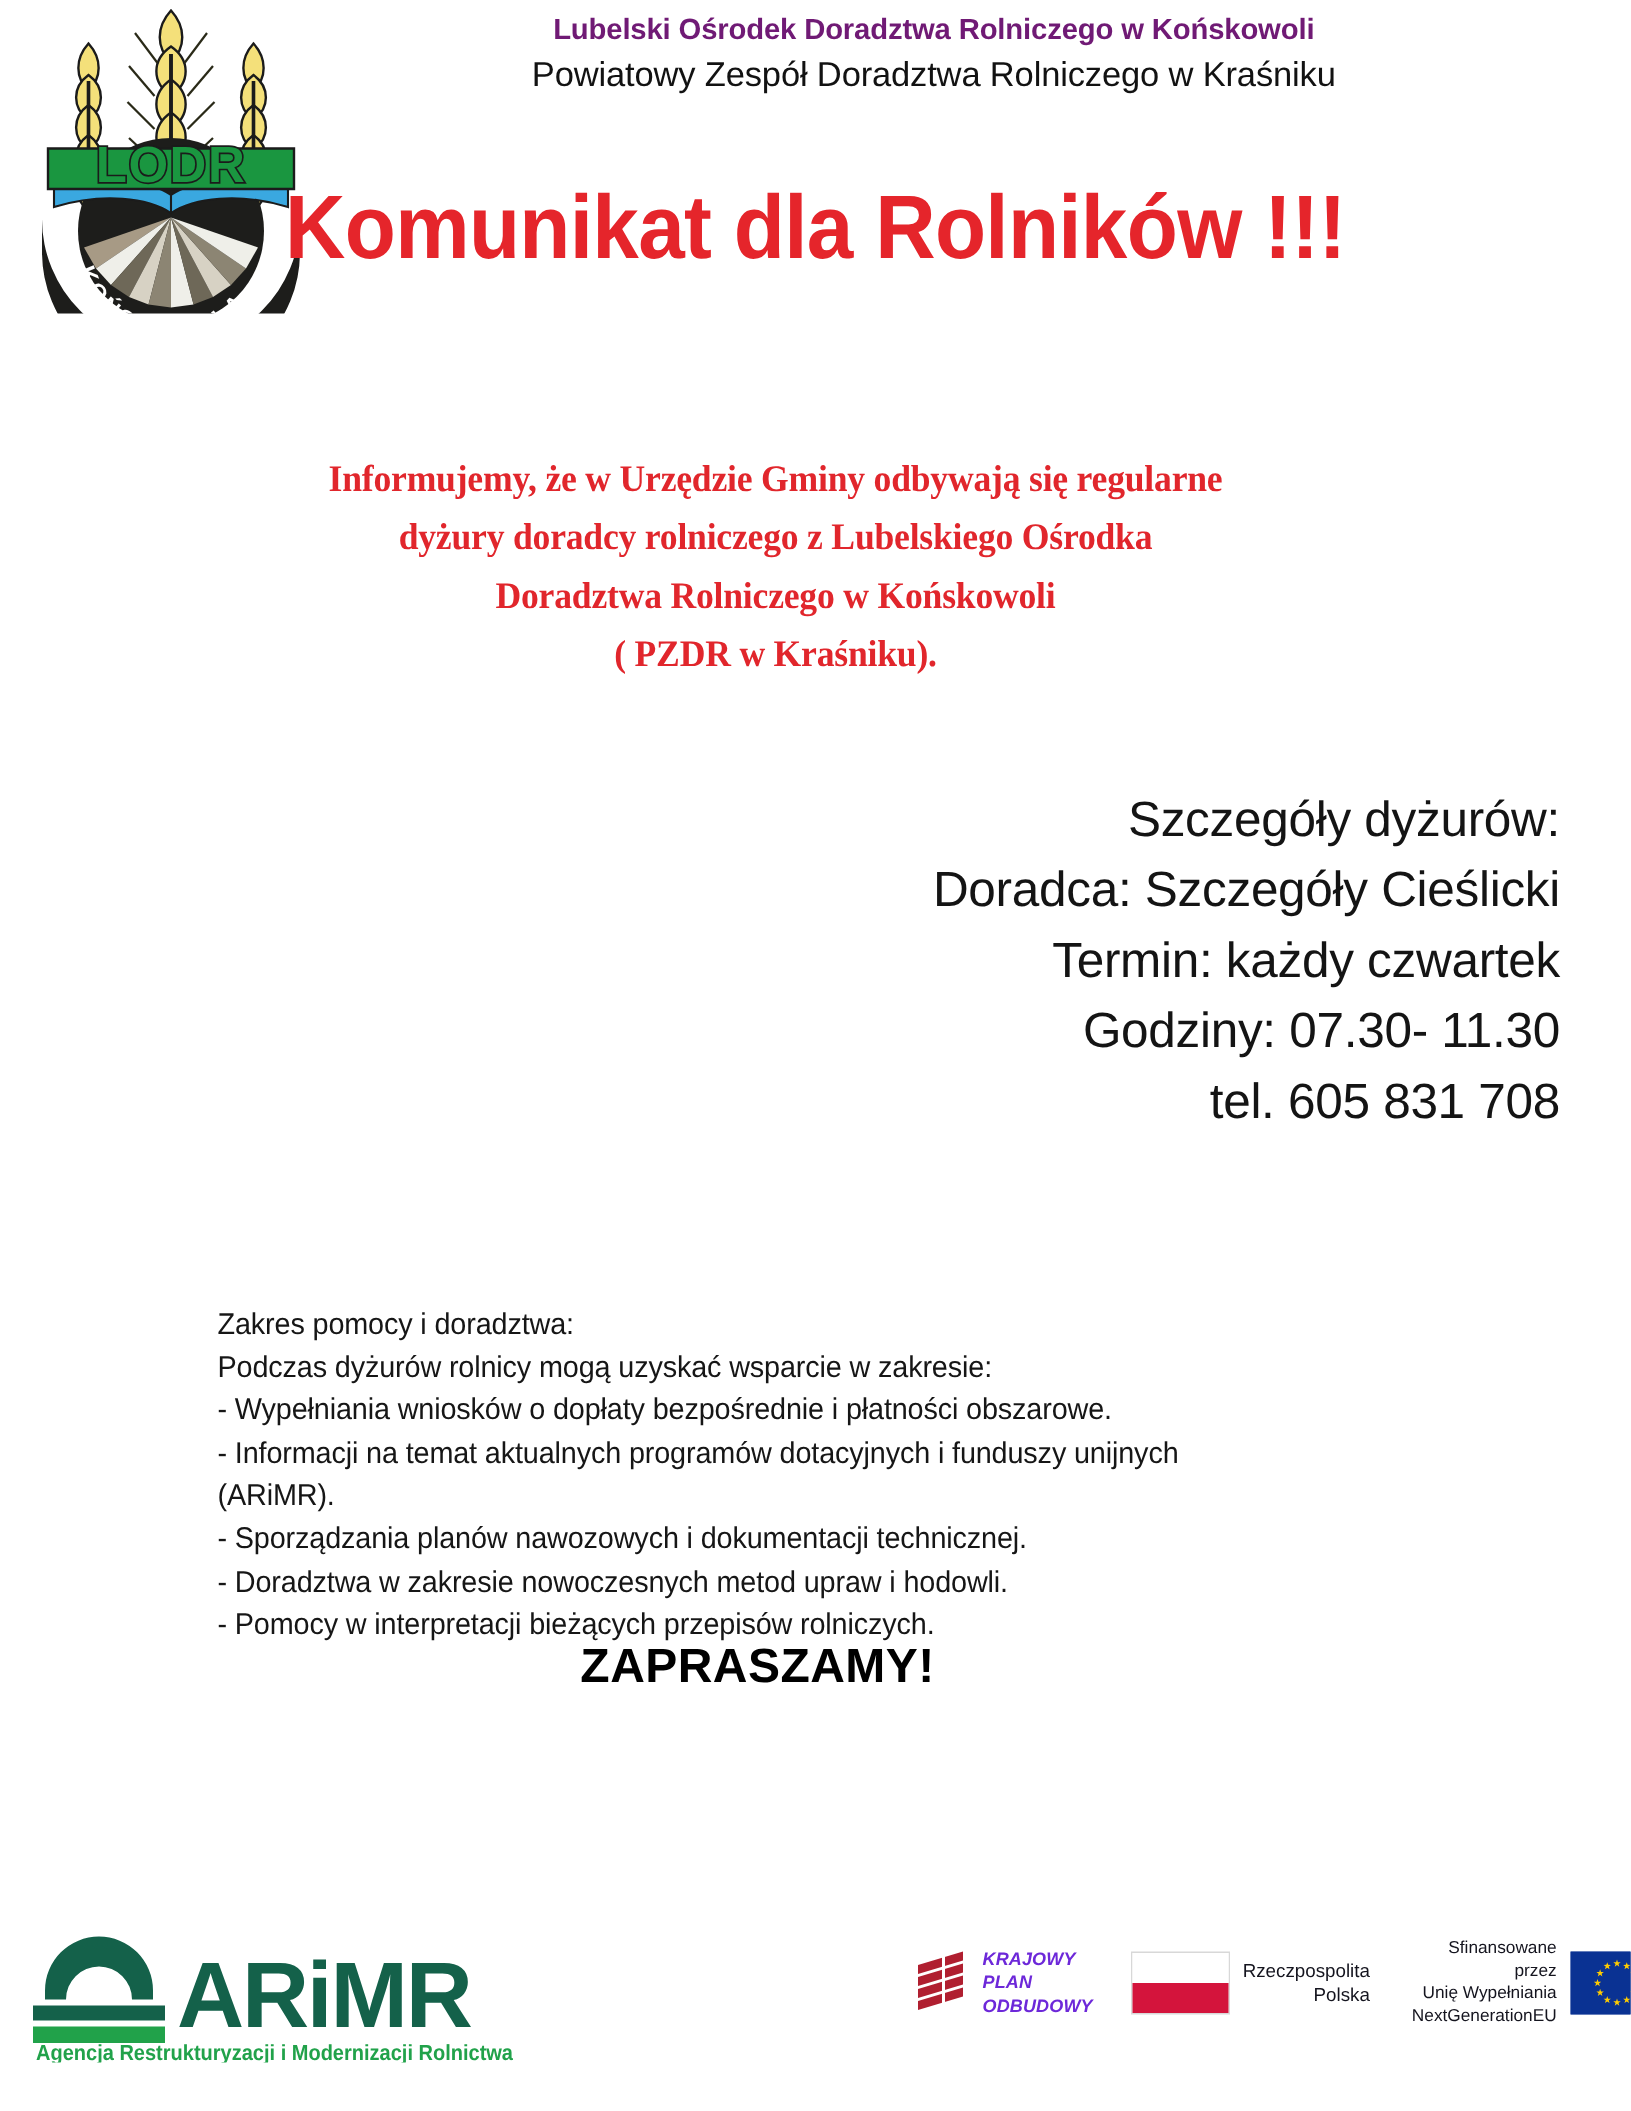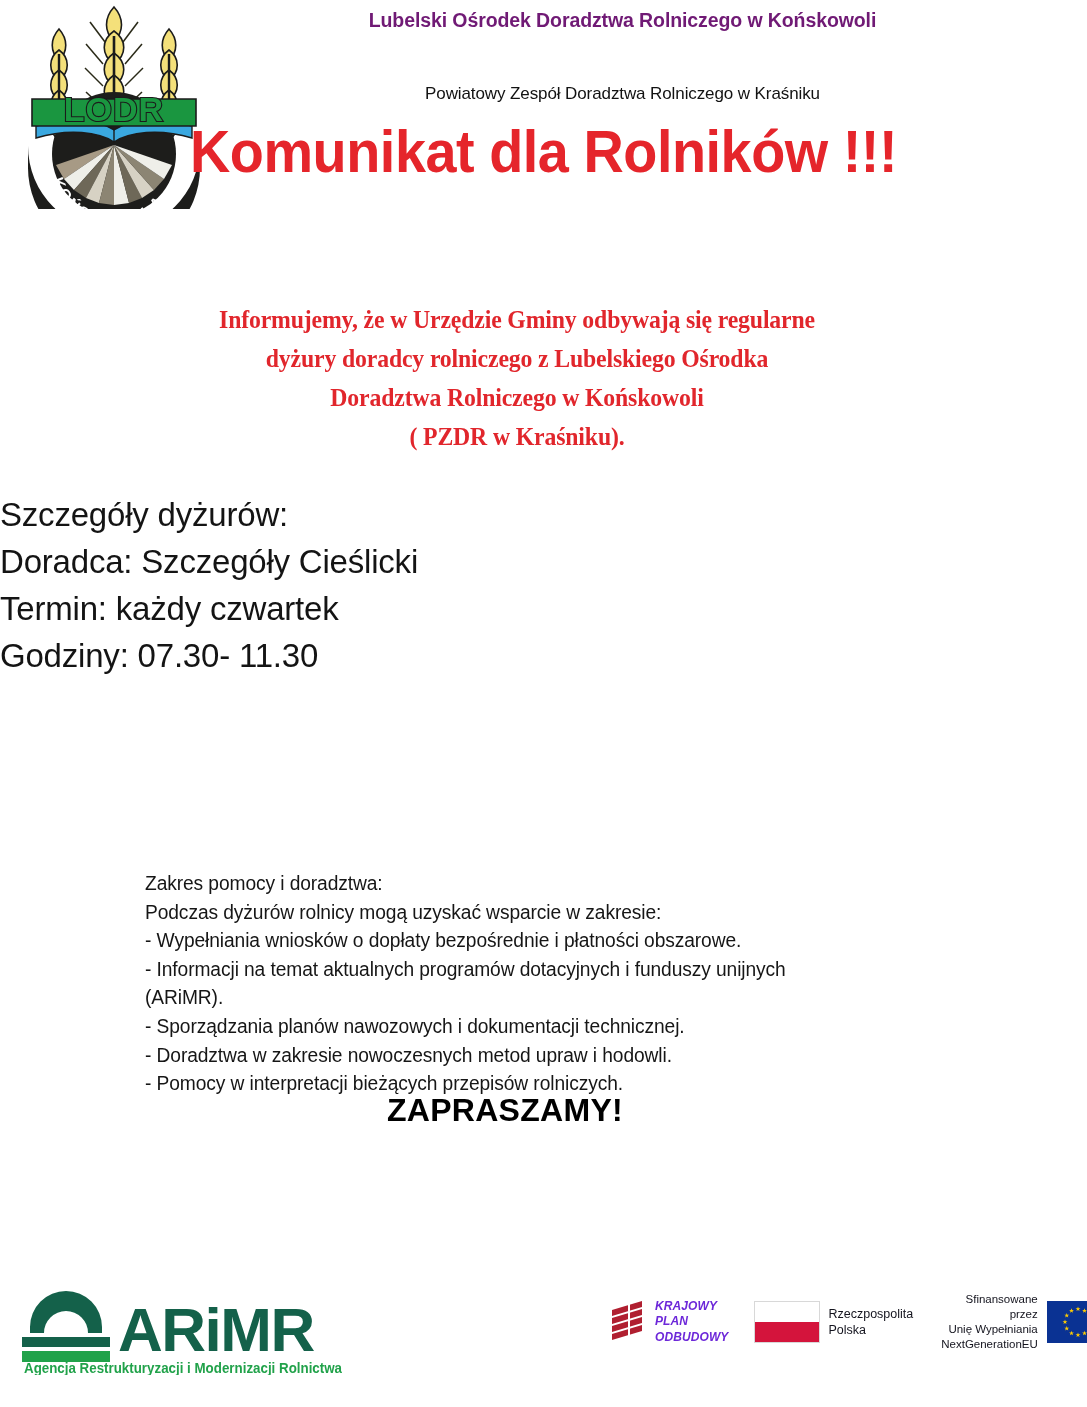--- a/index.html
+++ b/index.html
@@ -32,26 +32,25 @@
     text-align: center;
   }
   .org-line1 {
     font-size: 19.5px;
     font-weight: bold;
     letter-spacing: -0.1px;
     line-height: 28px;
     color: #701a75;
   }
   .org-line2 {
-    font-size: 17px;
+    font-size: 23px;
     font-weight: normal;
     letter-spacing: -0.1px;
     line-height: 30px;
     color: #121212;
-    margin-top: 45px;
   }
   .main-title {
     position: absolute;
     left: 190px;
     top: 117px;
     width: 760px;
     text-align: left;
     font-family: "Liberation Sans Narrow", "Liberation Sans", sans-serif;
     font-size: 60px;
     font-weight: bold;
@@ -84,23 +83,23 @@
     line-height: 39px;
     letter-spacing: -0.15px;
     font-family: Liberation Serif, serif;
   }
   .notice div { transform: scaleX(0.95); }
 
   
   .details {
     position: absolute;
     left: 0;
-    top: 491px;
+    top: 522px;
     width: 1040px;
-    text-align: left;
+    text-align: right;
     color: #141414;
     font-size: 33px;
     line-height: 47px;
     font-weight: normal;
     letter-spacing: -0.2px;
   }
 
   
   .scope {
     position: absolute;
@@ -174,20 +173,21 @@
     height: 42px;
     border: 1px solid #d8d8d8;
     box-sizing: border-box;
   }
   .pl-flag .w { height: 50%; background: #ffffff; }
   .pl-flag .r { height: 50%; background: #d4143c; }
   .pl-text {
     font-size: 12.5px;
     line-height: 16px;
     color: #14141e;
+    text-align: right;
   }
   .eu-block {
     display: flex;
     align-items: center;
     gap: 9px;
     margin-left: 28px;
   }
   .eu-text {
     font-size: 11.5px;
     line-height: 15px;
@@ -299,20 +299,21 @@
   <div>dyżury doradcy rolniczego z Lubelskiego Ośrodka</div>
   <div>Doradztwa Rolniczego w Końskowoli</div>
   <div>( PZDR w Kraśniku).</div>
 </div>
 
 <div class="details">
   <div>Szczegóły dyżurów:</div>
   <div>Doradca: Szczegóły Cieślicki</div>
   <div>Termin: każdy czwartek</div>
   <div>Godziny: 07.30- 11.30</div>
+  <div>tel. 605 831 708</div>
 </div>
 
 <div class="scope">
   <div>Zakres pomocy i doradztwa:</div>
   <div>Podczas dyżurów rolnicy mogą uzyskać wsparcie w zakresie:</div>
   <div>- Wypełniania wniosków o dopłaty bezpośrednie i płatności obszarowe.</div>
   <div>- Informacji na temat aktualnych programów dotacyjnych i funduszy unijnych</div>
   <div>(ARiMR).</div>
   <div>- Sporządzania planów nawozowych i dokumentacji technicznej.</div>
   <div>- Doradztwa w zakresie nowoczesnych metod upraw i hodowli.</div>

